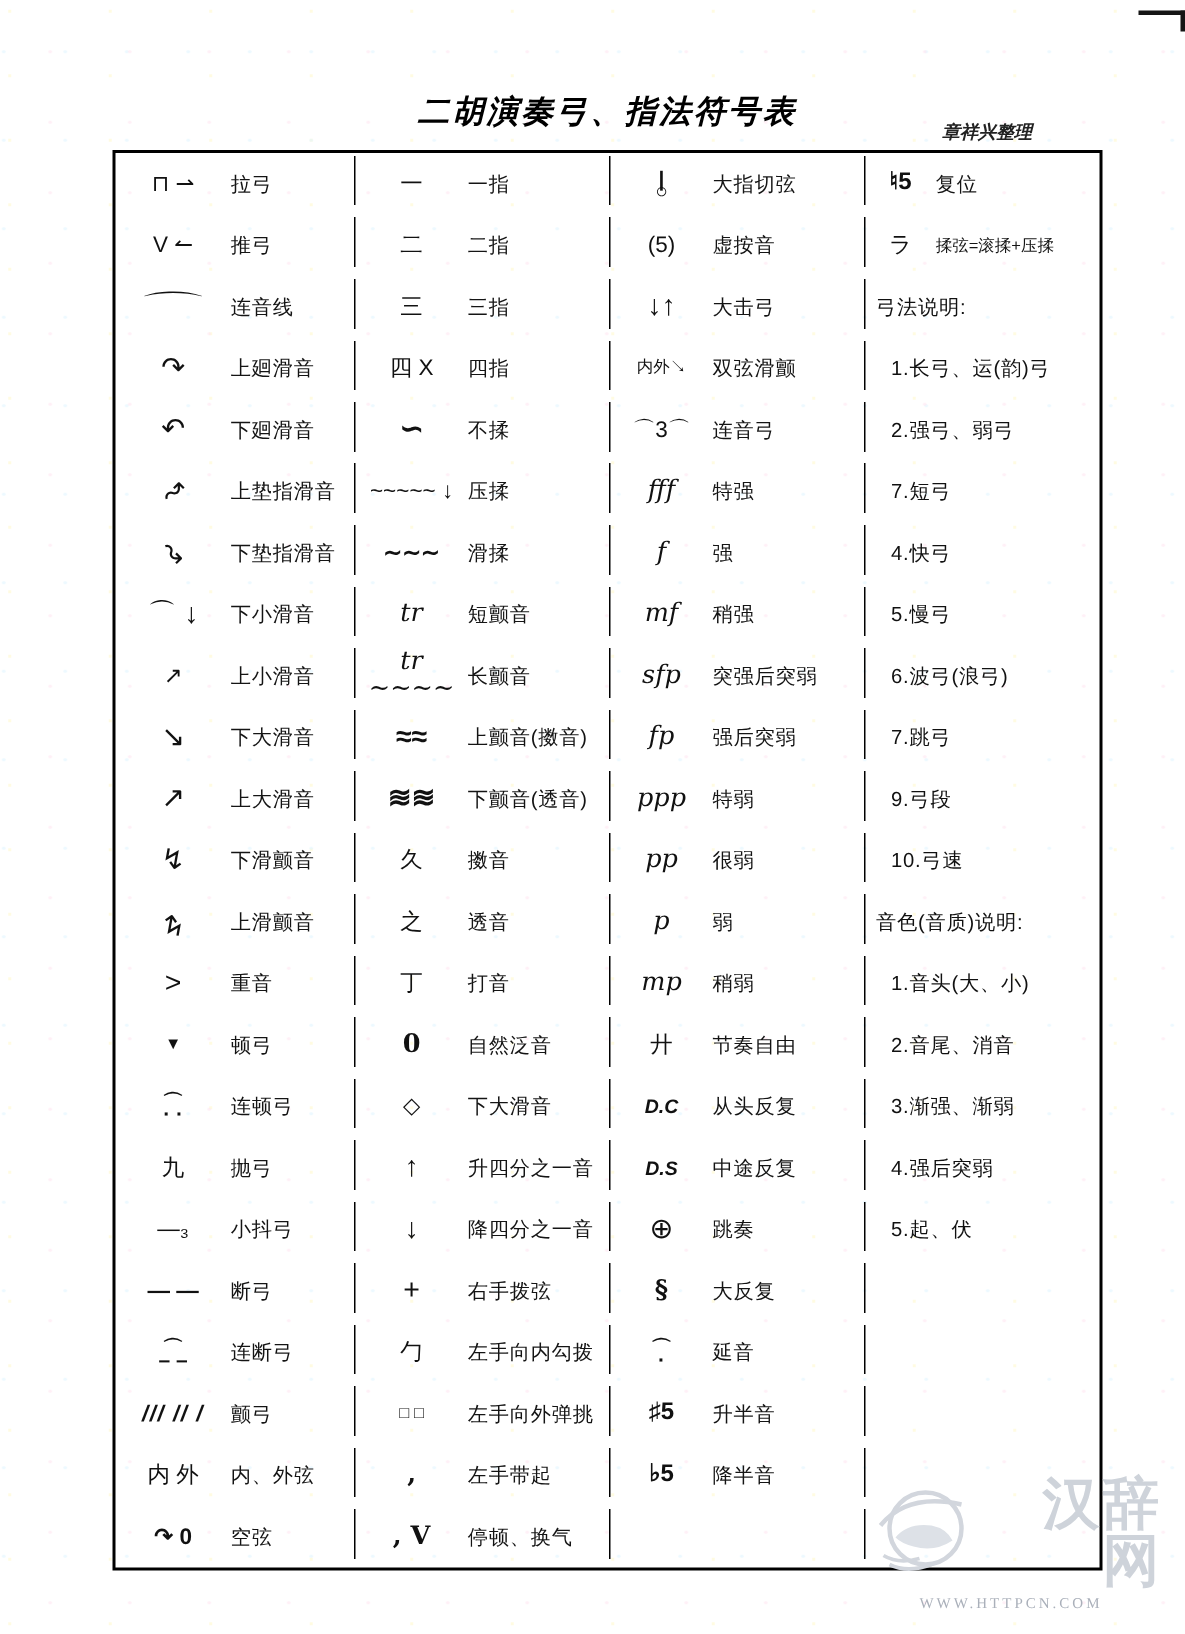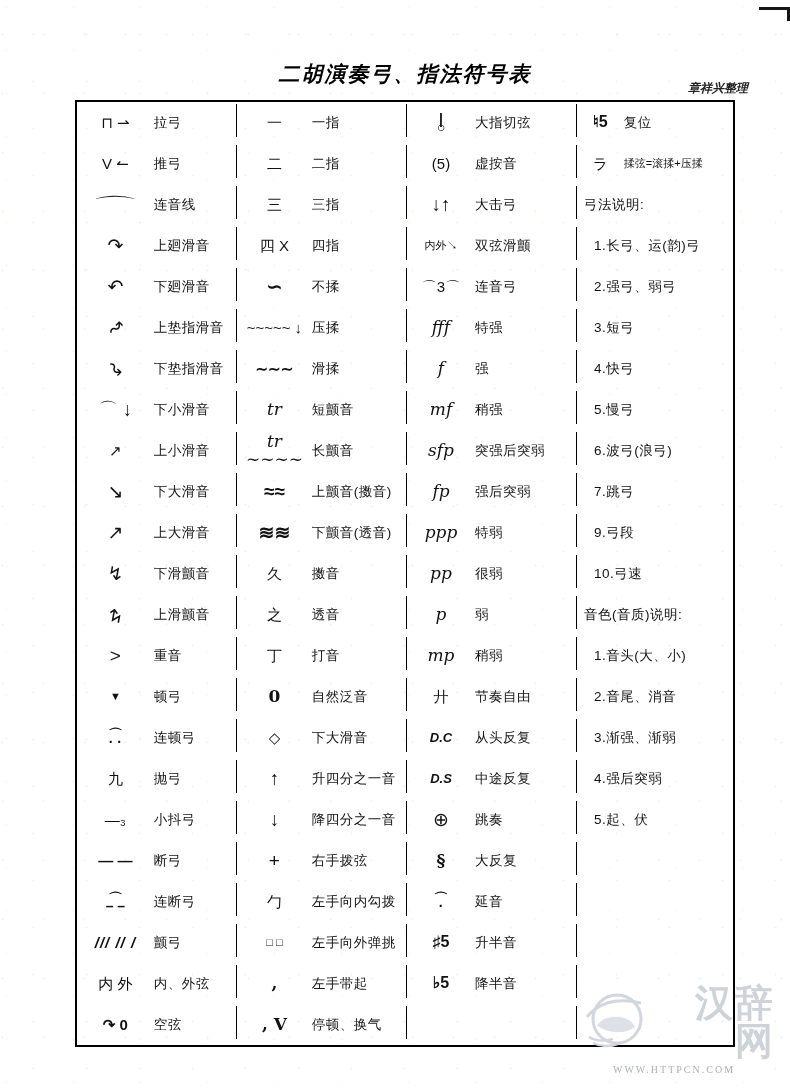--- a/index.html
+++ b/index.html
@@ -12,21 +12,21 @@
       radial-gradient(circle, rgba(255,249,210,.65) 1px, transparent 1.3px);
     background-size:53px 47px, 41px 59px, 67px 43px;
     background-position:7px 11px, 23px 5px, 40px 29px;
     font-family:"Liberation Sans", sans-serif; color:#111;
   }
   .title{
     position:absolute; top:60px; left:75px; width:660px; text-align:center;
     font-size:21px; font-weight:bold; letter-spacing:2px; color:#000;font-style:italic;
   }
   .credit{
-    position:absolute; top:80px; left:628px; width:120px; text-align:right;
+    position:absolute; top:80px; left:628px; width:120px; text-align:left;
     font-family:"DejaVu Serif", serif; font-style:italic; font-weight:bold;
     font-size:12px; color:#222;
   }
   .corner{
     position:absolute; top:7px; right:0; width:28px; height:11px;
     border-top:3px solid #151515; border-right:3px solid #151515;
   }
   .table{
     position:absolute; left:75px; top:100px; width:660px; height:947px;
     border:2px solid #000; box-sizing:border-box; display:flex; background:transparent;
@@ -371,21 +371,21 @@
         <div class="row">
           <span class="txt">弓法说明:</span>
         </div>
         <div class="row">
           <span class="txt ind">1.长弓、运(韵)弓</span>
         </div>
         <div class="row">
           <span class="txt ind">2.强弓、弱弓</span>
         </div>
         <div class="row">
-          <span class="txt ind">3.短弓</span>
+          <span class="txt ind">7.短弓</span>
         </div>
         <div class="row">
           <span class="txt ind">4.快弓</span>
         </div>
         <div class="row">
           <span class="txt ind">5.慢弓</span>
         </div>
         <div class="row">
           <span class="txt ind">6.波弓(浪弓)</span>
         </div>

